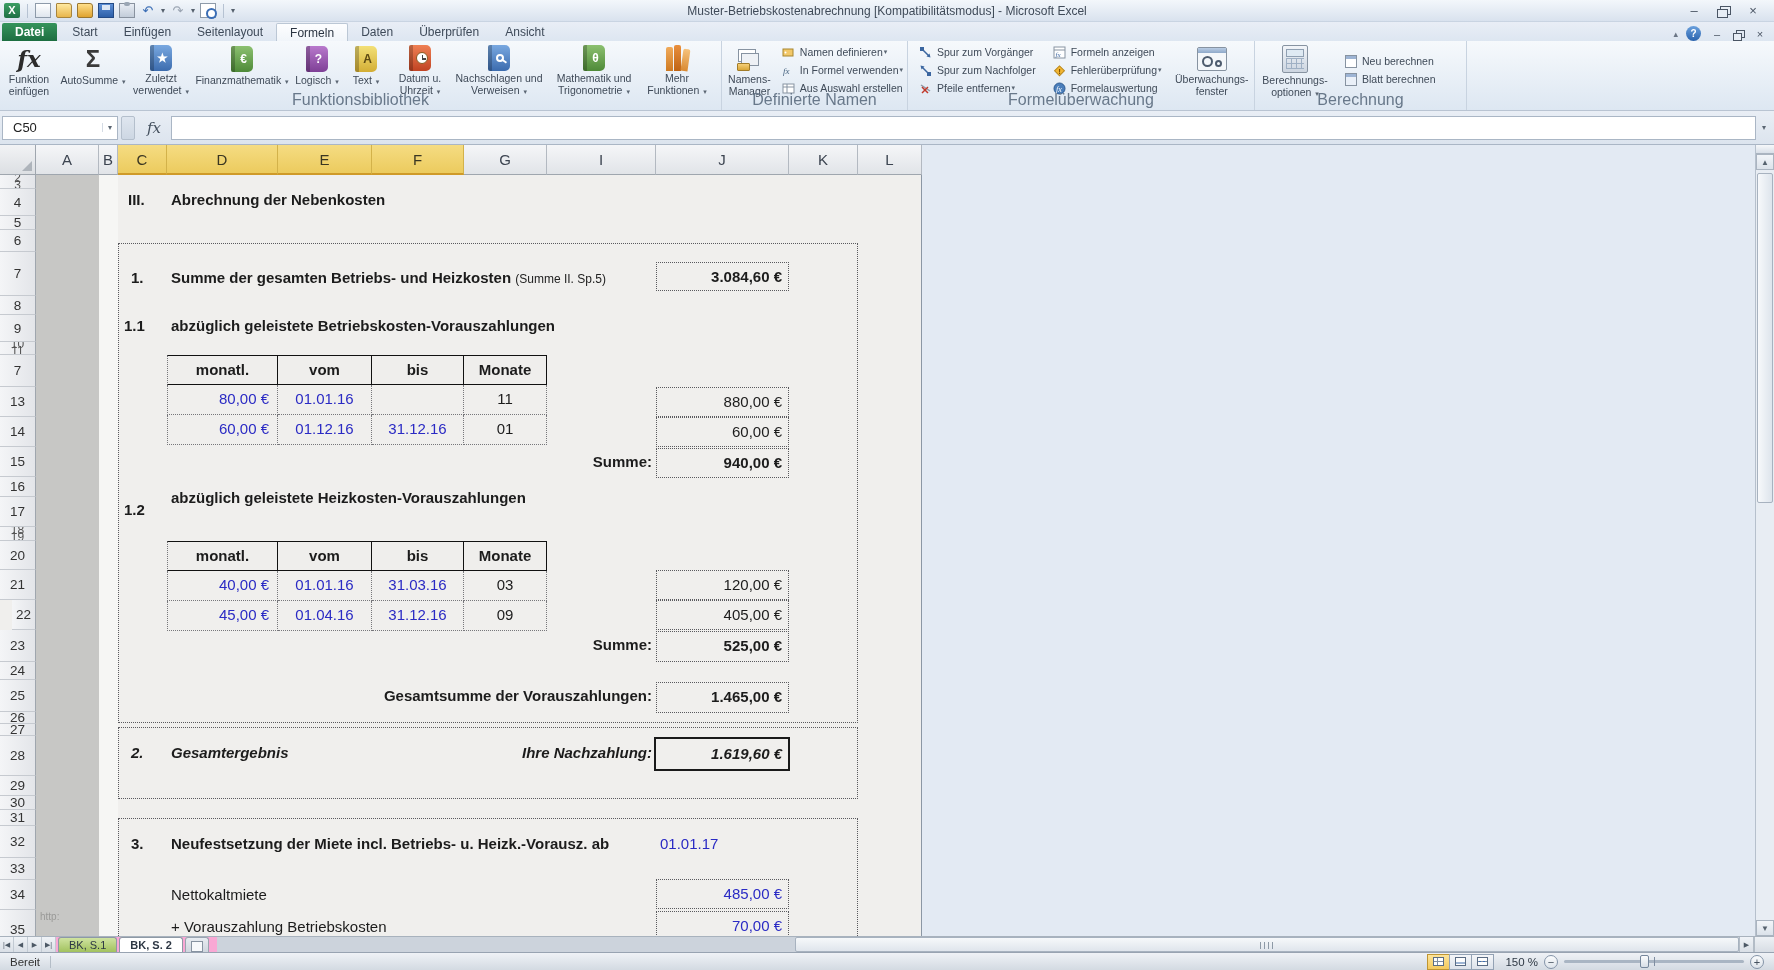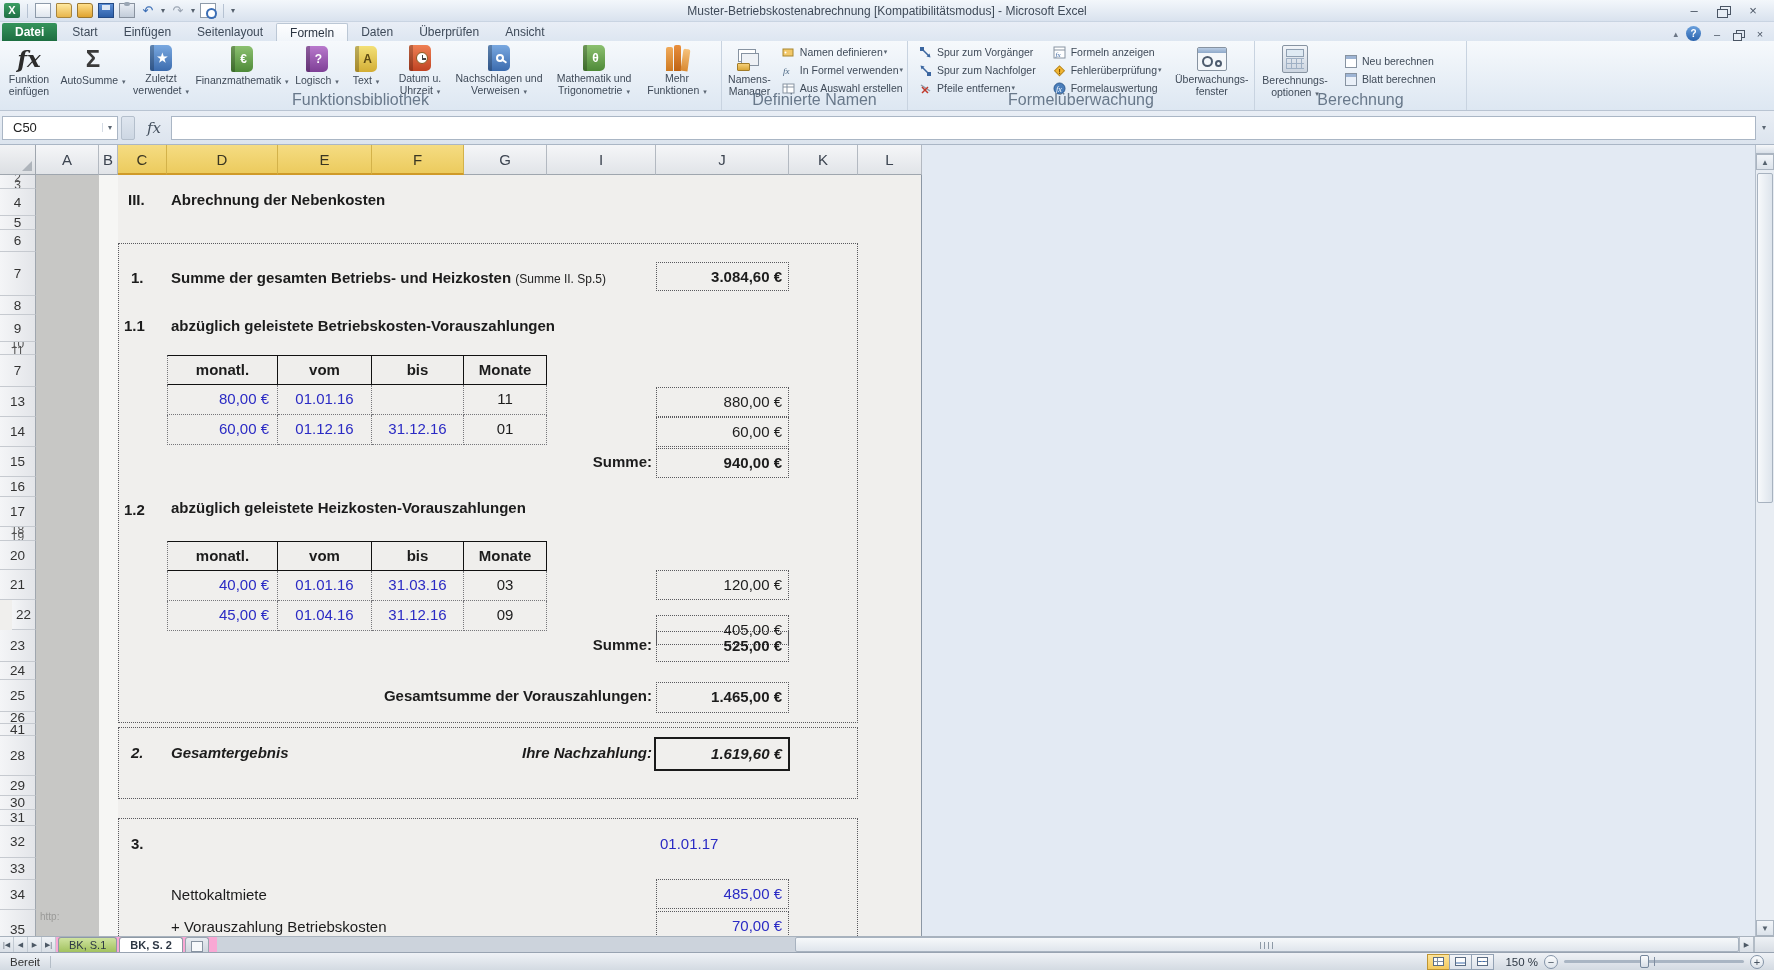--- a/index.html
+++ b/index.html
@@ -584,21 +584,21 @@
             <div class="grow" style="height: 18px;">
               <span>24</span>
             </div>
             <div class="grow" style="height: 32px;">
               <span>25</span>
             </div>
             <div class="grow" style="height: 12px;">
               <span>26</span>
             </div>
             <div class="grow" style="height: 12px;">
-              <span>41</span>
+              <span>27</span>
             </div>
             <div class="grow" style="height: 40px;">
               <span>28</span>
             </div>
             <div class="grow" style="height: 20px;">
               <span>29</span>
             </div>
             <div class="grow" style="height: 14px;">
               <span>30</span>
             </div>
@@ -654,21 +654,21 @@
             <div class="kc w3 blue">31.12.16</div>
             <div class="kc w4">01</div>
           </div>
         </div>
         <div class="vbox" style="top:212px;">880,00 €</div>
         <div class="vbox" style="top:242px;">60,00 €</div>
         <div class="cline b rt" style="left:520px;top:278px;width:132px;">Summe:</div>
         <div class="vbox b" style="top:273px;">940,00 €</div>
 
         <div class="cline b" style="left:124px;top:326px;">1.2</div>
-        <div class="cline b" style="left:171px;top:324px;">abzüglich geleistete Heizkosten-Vorauszahlungen</div>
+        <div class="cline b" style="left:171px;top:314px;">abzüglich geleistete Heizkosten-Vorauszahlungen</div>
 
         <div class="ktable" style="left:167px;top:366px;">
           <div class="krow khead">
             <div class="kc w1">monatl.</div>
             <div class="kc w2">vom</div>
             <div class="kc w3">bis</div>
             <div class="kc w4">Monate</div>
           </div>
           <div class="krow">
             <div class="kc w1 blue">40,00 €</div>
@@ -677,33 +677,34 @@
             <div class="kc w4">03</div>
           </div>
           <div class="krow">
             <div class="kc w1 blue">45,00 €</div>
             <div class="kc w2 blue">01.04.16</div>
             <div class="kc w3 blue">31.12.16</div>
             <div class="kc w4">09</div>
           </div>
         </div>
         <div class="vbox" style="top:395px;">120,00 €</div>
-        <div class="vbox" style="top:440px;">405,00 €</div>
+        <div class="vbox" style="top:425px;">405,00 €</div>
         <div class="cline b rt" style="left:520px;top:461px;width:132px;">Summe:</div>
         <div class="vbox b" style="top:456px;height:31px;">525,00 €</div>
 
         <div class="cline b rt" style="left:290px;top:512px;width:362px;">Gesamtsumme der Vorauszahlungen:</div>
         <div class="vbox b" style="top:507px;height:31px;">1.465,00 €</div>
 
         <div class="cline b it" style="left:131px;top:569px;">2.</div>
         <div class="cline b it" style="left:171px;top:569px;">Gesamtergebnis</div>
         <div class="cline b it rt" style="left:350px;top:569px;width:302px;">Ihre Nachzahlung:</div>
         <div class="resultbox" style="top:562px;">1.619,60 €</div>
 
         <div class="cline b" style="left:131px;top:660px;">3.</div>
+        <div class="cline b" style="left:171px;top:660px;">Neufestsetzung der Miete incl. Betriebs- u. Heizk.-Vorausz. ab</div>
         <div class="cline blue" style="left:660px;top:660px;">01.01.17</div>
 
         <div class="cline" style="left:171px;top:711px;">Nettokaltmiete</div>
         <div class="vbox blue" style="top:704px;">485,00 €</div>
         <div class="cline" style="left:171px;top:743px;">+ Vorauszahlung Betriebskosten</div>
         <div class="vbox blue" style="top:736px;">70,00 €</div>
 
         <div class="http-artifact">http:</div>
       </div>
     </div>

